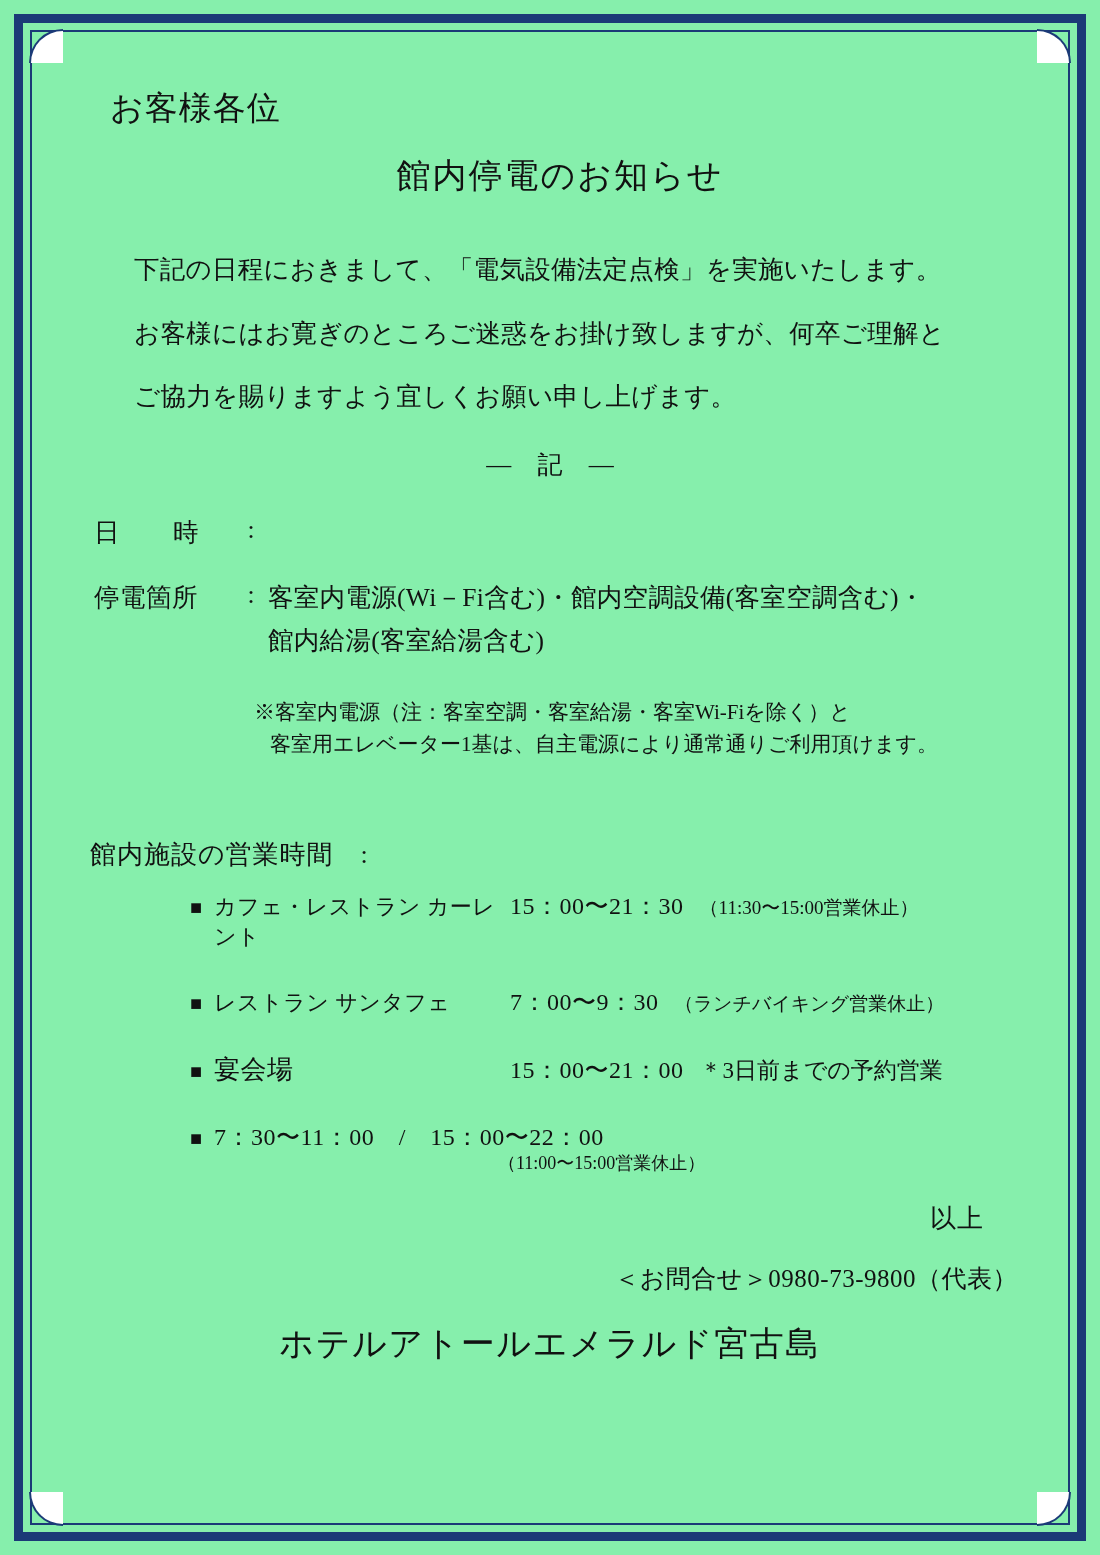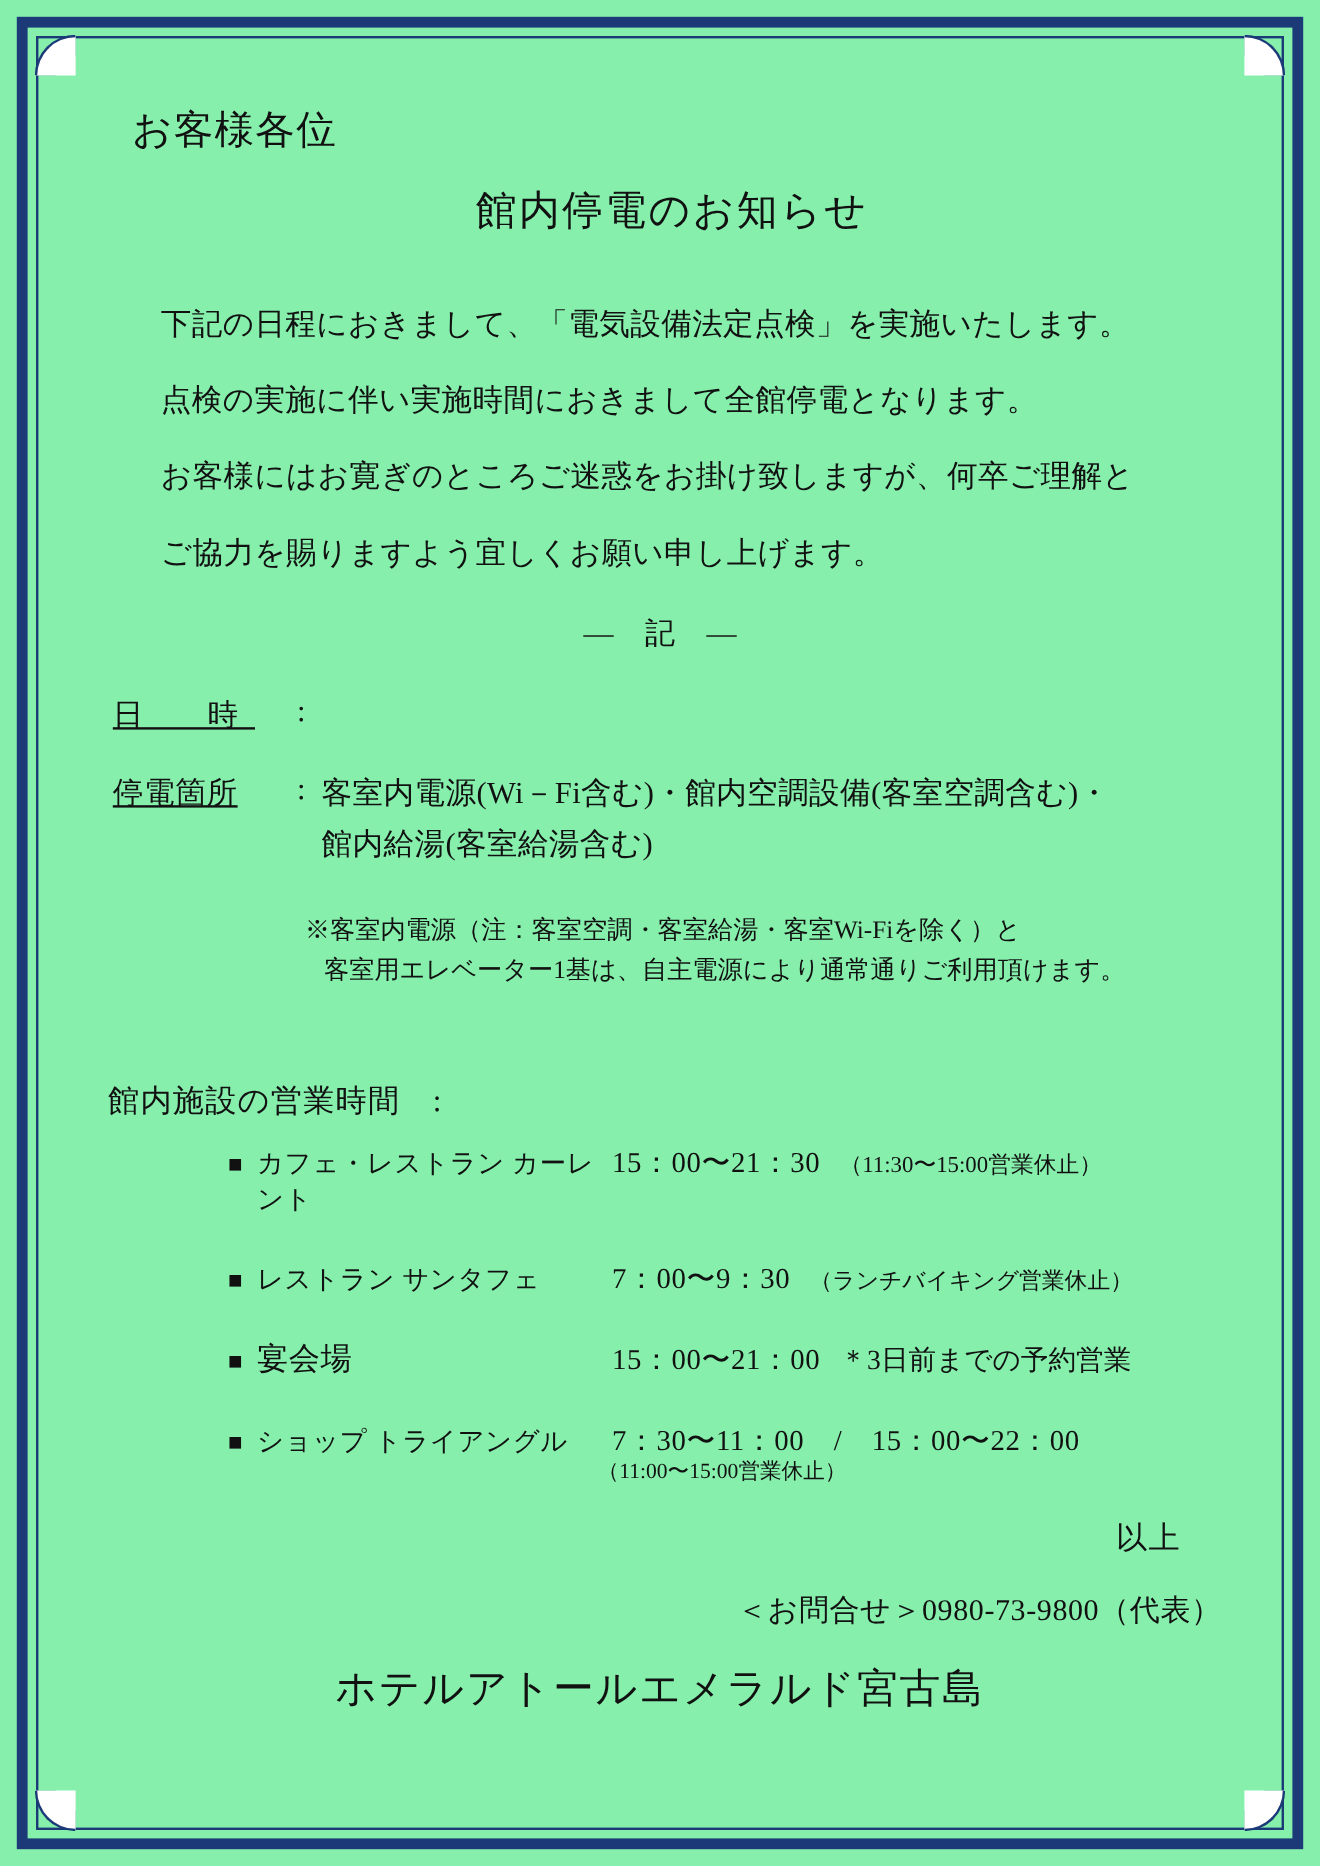--- a/index.html
+++ b/index.html
@@ -100,21 +100,20 @@
   }
   .field-row {
     display: flex;
     align-items: flex-start;
     margin-bottom: 30px;
   }
   .field-label {
     width: 140px;
     flex: 0 0 140px;
     letter-spacing: 0.5px;
-    text-decoration: underline;
   }
   .field-label.spaced {
     letter-spacing: 14px;
   }
   .field-colon {
     width: 34px;
     flex: 0 0 34px;
     text-align: center;
   }
   .field-value {
@@ -210,21 +209,20 @@
   <div class="corner br"></div>
 
   <div class="content">
 
     <div class="addressee">お客様各位</div>
 
     <div class="doc-title">館内停電のお知らせ</div>
 
     <div class="body-block">
       <p>下記の日程におきまして、「電気設備法定点検」を実施いたします。</p>
-      <p>点検の実施に伴い実施時間におきまして全館停電となります。</p>
       <p>お客様にはお寛ぎのところご迷惑をお掛け致しますが、何卒ご理解と</p>
       <p>ご協力を賜りますよう宜しくお願い申し上げます。</p>
     </div>
 
     <div class="kiji">― 記 ―</div>
 
     <div class="fields">
 
       <div class="field-row">
         <div class="field-label spaced">日　時</div>
@@ -267,21 +265,20 @@
 
       <div class="hours-row">
         <span class="bullet">■</span>
         <span class="hours-name" style="font-size:26px;">宴会場</span>
         <span class="hours-time">15：00〜21：00</span>
         <span class="hours-extra big">＊3日前までの予約営業</span>
       </div>
 
       <div class="hours-row">
         <span class="bullet">■</span>
-        <span class="hours-name">ショップ トライアングル</span>
         <span class="hours-time">7：30〜11：00　/　15：00〜22：00</span>
         <span class="hours-sub">（11:00〜15:00営業休止）</span>
       </div>
 
     </div>
 
     <div class="ijou">以上</div>
     <div class="contact">＜お問合せ＞0980-73-9800（代表）</div>
     <div class="hotel">ホテルアトールエメラルド宮古島</div>
 

